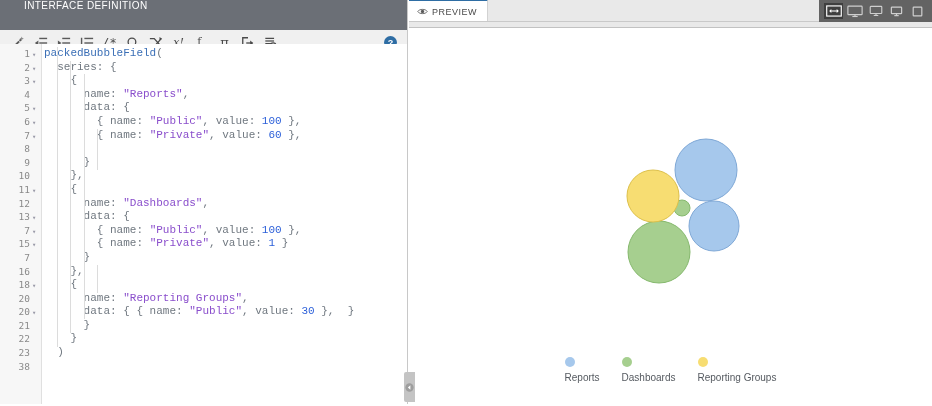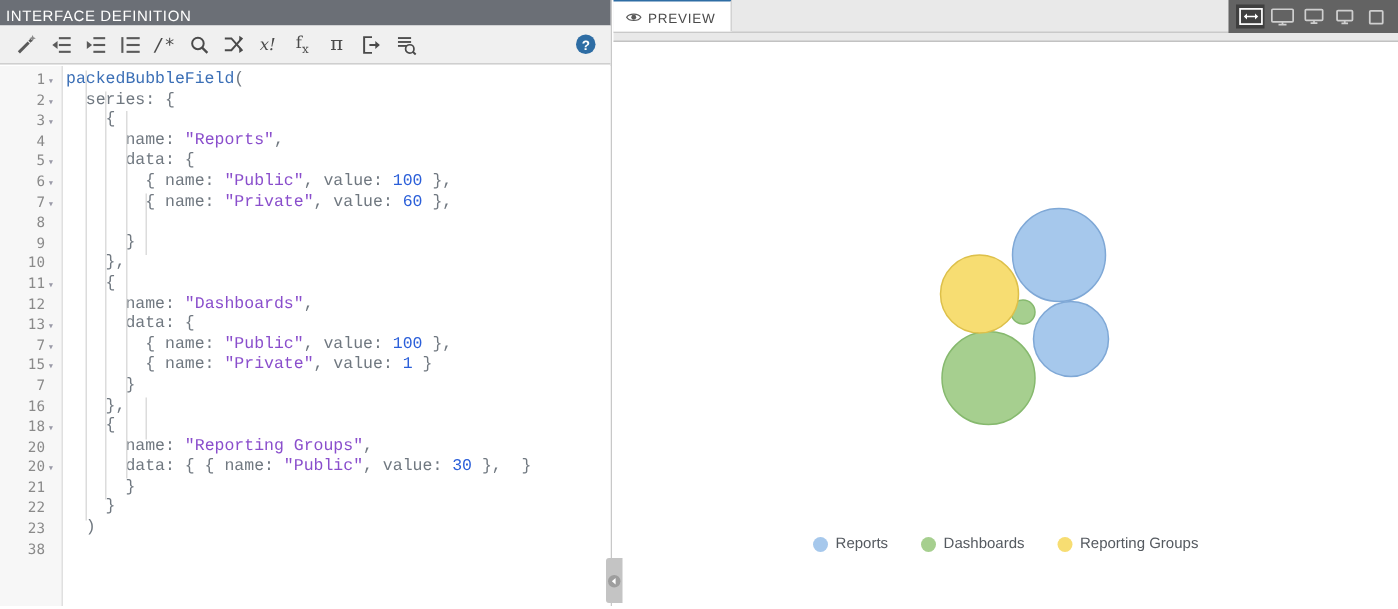--- a/index.html
+++ b/index.html
@@ -11,23 +11,23 @@
     font-family: "Liberation Sans", sans-serif;
   }
   #app { position: relative; width: 932px; height: 406px; background:#fff; }
 
   
   #left-panel {
     position: absolute; left: 0; top: 0; width: 408px; height: 406px;
     background: #ffffff; border-right: 1px solid #c8c8c8;
   }
   #panel-header {
-    height: 17px; background: #6b6f76;
-    display: flex; align-items: flex-end;
-    padding-left: 4px;
+    height: 30px; background: #6b6f76;
+    display: flex; align-items: flex-start;
+    padding-left: 24px;
   }
   #panel-header .title {
     color: #ffffff; font-size: 10px; letter-spacing: 0.4px;
     font-family: "Liberation Sans", sans-serif;
   }
   #toolbar {
     position: relative;
     height: 26px; background: #f0f0f0;
     border-bottom: 1px solid #cfcfcf;
     display: flex; align-items: center;
@@ -139,21 +139,21 @@
   #preview-canvas {
     position: absolute; left: 0; top: 29px; right: 0; bottom: 0;
     background: #ffffff; overflow: hidden;
   }
   #bubble-svg { position:absolute; left:0; top:0; }
   #legend {
     position: absolute; left: 0; right: 0; top: 328px;
     display: flex; justify-content: center; align-items: center;
     gap: 22px;
   }
-  .legend-item { display: flex; align-items: flex-end; gap: 5px; cursor: pointer; }
+  .legend-item { display: flex; align-items: flex-start; gap: 5px; cursor: pointer; flex-direction: column; }
   .legend-dot { width: 10px; height: 10px; border-radius: 50%; display:block; }
   .legend-label {
     font-size: 10px; color: #555a60;
     font-family: "Liberation Sans", sans-serif;
   }
 
   
   #collapse-handle {
     position: absolute; left: 404px; top: 372px;
     width: 11px; height: 30px;

